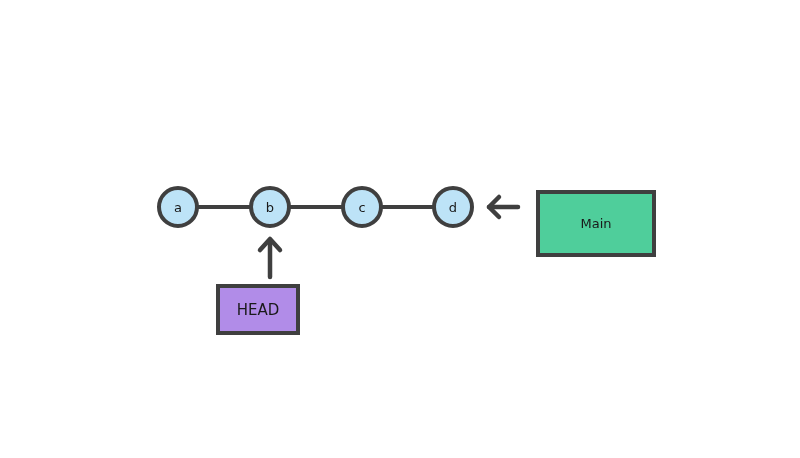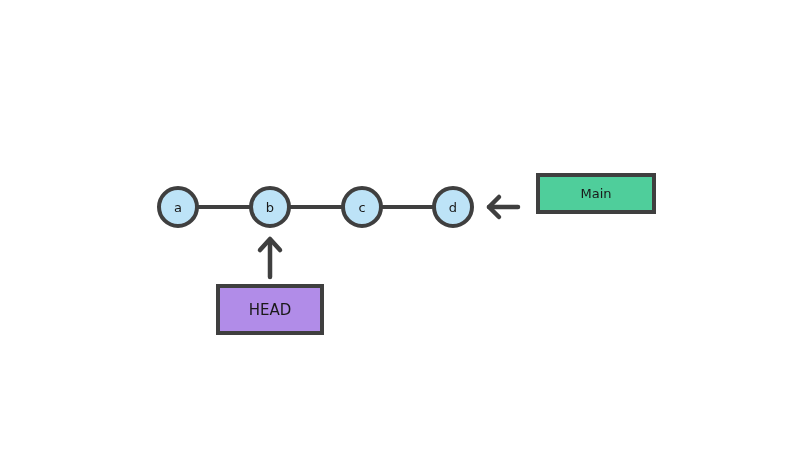--- a/index.html
+++ b/index.html
@@ -55,33 +55,33 @@
     position: absolute;
     box-sizing: border-box;
     border: 4px solid var(--stroke, #3F3F3F);
     display: flex;
     align-items: center;
     justify-content: center;
     z-index: 1;
   }
   .branch-box {
     left: 536px;
-    top: 173px;
+    top: 190px;
     width: 120px;
-    height: 41px;
+    height: 67px;
     background: var(--branch_fill, #4FCE9B);
   }
   .branch-box .box-label {
     font-size: 13px;
     color: var(--text, #1a1a1a);
   }
   .head-box {
     left: 216px;
     top: 284px;
-    width: 108px;
+    width: 84px;
     height: 51px;
     background: var(--head_fill, #B18CE8);
   }
   .head-box .box-label {
     font-size: 15px;
     color: var(--text, #1a1a1a);
   }
 
   
   .arrow {

